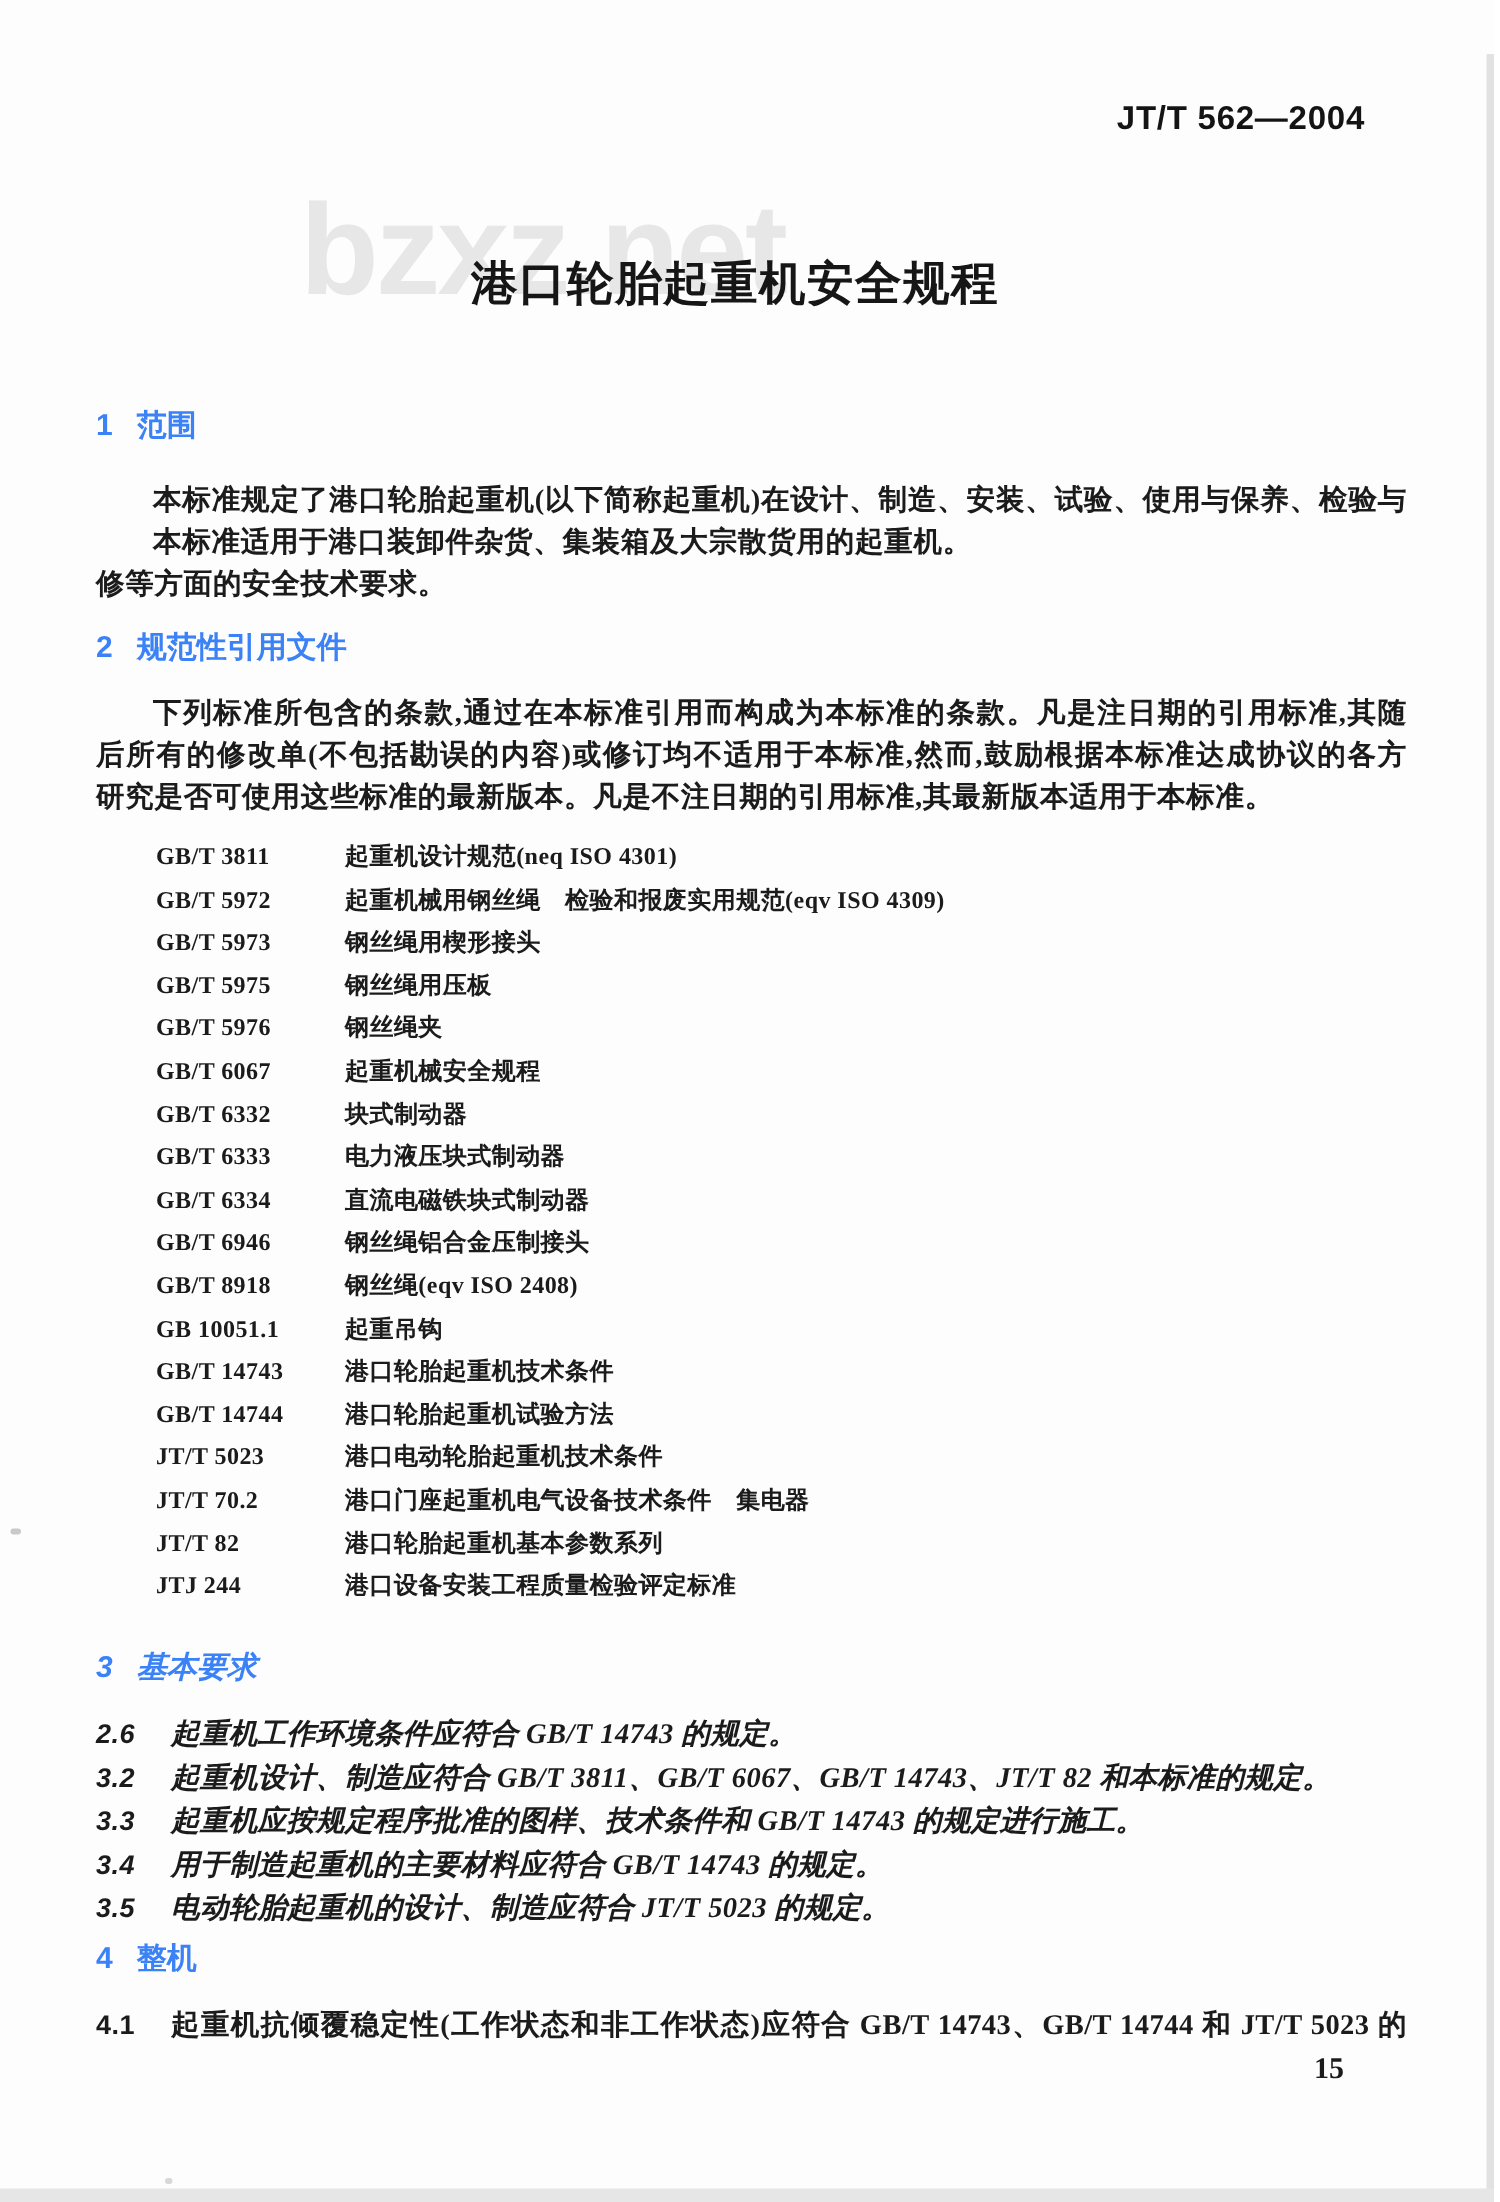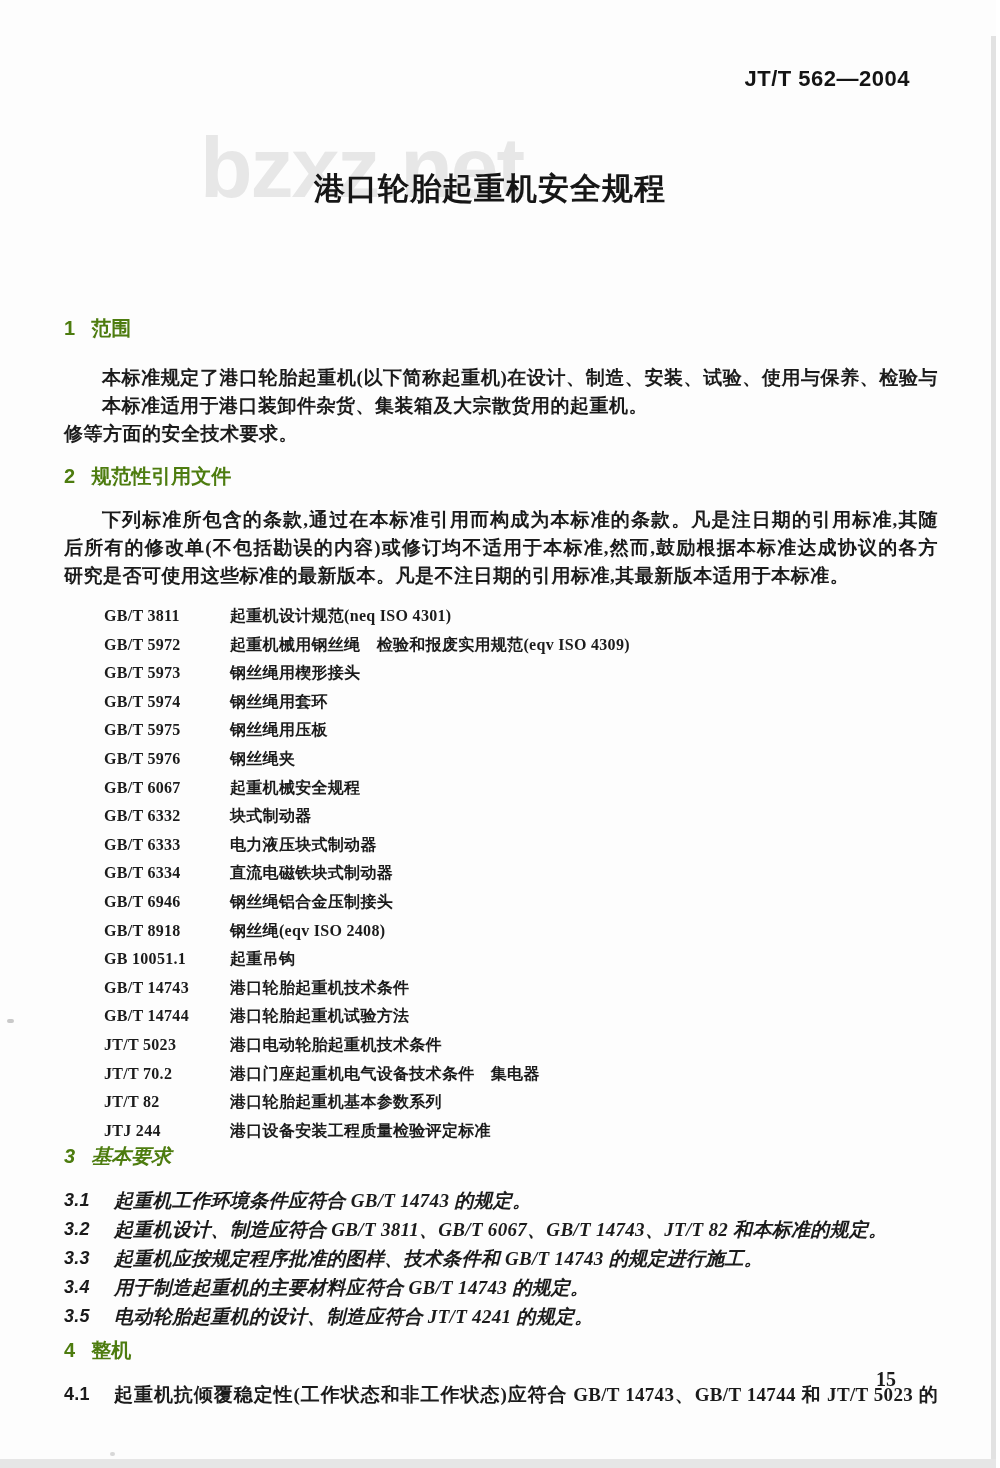--- a/index.html
+++ b/index.html
@@ -46,21 +46,21 @@
 
   .sec { position: absolute; left: 64px; width: 874px; z-index: 1; }
   .sec1 { top: 272px; }
   .sec2 { top: 420px; }
   .sec3 { top: 1100px; font-style: italic; }
   .sec4 { top: 1294px; }
 
   .sec-heading {
     height: 24px; line-height: 24px; margin-bottom: 18px;
     font-family: "Liberation Sans", "DejaVu Sans", sans-serif;
-    font-weight: 700; font-size: 20px; color: #4d7c0f; margin-top: 44px;
+    font-weight: 700; font-size: 20px; color: #3b82f6;
   }
   .sec1 .sec-heading { margin-bottom: 24px; }
   .h-text { margin-left: 16px; }
 
   .para-line {
     font-size: 19px; height: 28px; line-height: 28px;
     font-weight: 600; letter-spacing: 0.5px; white-space: nowrap;
   }
   .para-line.indent { text-indent: 38px; }
   .para-line.stretch {
@@ -124,21 +124,20 @@
       <span class="h-num">2</span><span class="h-text">规范性引用文件</span>
     </div>
     <div class="para-line indent stretch">下列标准所包含的条款,通过在本标准引用而构成为本标准的条款。凡是注日期的引用标准,其随</div>
     <div class="para-line stretch">后所有的修改单(不包括勘误的内容)或修订均不适用于本标准,然而,鼓励根据本标准达成协议的各方</div>
     <div class="para-line">研究是否可使用这些标准的最新版本。凡是不注日期的引用标准,其最新版本适用于本标准。</div>
 
     <div class="ref-list">
       <div class="ref-row"><span class="ref-code">GB/T 3811</span><span class="ref-title">起重机设计规范(neq ISO 4301)</span></div>
       <div class="ref-row"><span class="ref-code">GB/T 5972</span><span class="ref-title">起重机械用钢丝绳　检验和报废实用规范(eqv ISO 4309)</span></div>
       <div class="ref-row"><span class="ref-code">GB/T 5973</span><span class="ref-title">钢丝绳用楔形接头</span></div>
-      <div class="ref-row"><span class="ref-code">GB/T 5974</span><span class="ref-title">钢丝绳用套环</span></div>
       <div class="ref-row"><span class="ref-code">GB/T 5975</span><span class="ref-title">钢丝绳用压板</span></div>
       <div class="ref-row"><span class="ref-code">GB/T 5976</span><span class="ref-title">钢丝绳夹</span></div>
       <div class="ref-row"><span class="ref-code">GB/T 6067</span><span class="ref-title">起重机械安全规程</span></div>
       <div class="ref-row"><span class="ref-code">GB/T 6332</span><span class="ref-title">块式制动器</span></div>
       <div class="ref-row"><span class="ref-code">GB/T 6333</span><span class="ref-title">电力液压块式制动器</span></div>
       <div class="ref-row"><span class="ref-code">GB/T 6334</span><span class="ref-title">直流电磁铁块式制动器</span></div>
       <div class="ref-row"><span class="ref-code">GB/T 6946</span><span class="ref-title">钢丝绳铝合金压制接头</span></div>
       <div class="ref-row"><span class="ref-code">GB/T 8918</span><span class="ref-title">钢丝绳(eqv ISO 2408)</span></div>
       <div class="ref-row"><span class="ref-code">GB 10051.1</span><span class="ref-title">起重吊钩</span></div>
       <div class="ref-row"><span class="ref-code">GB/T 14743</span><span class="ref-title">港口轮胎起重机技术条件</span></div>
@@ -148,38 +147,38 @@
       <div class="ref-row"><span class="ref-code">JT/T 82</span><span class="ref-title">港口轮胎起重机基本参数系列</span></div>
       <div class="ref-row"><span class="ref-code">JTJ 244</span><span class="ref-title">港口设备安装工程质量检验评定标准</span></div>
     </div>
   </section>
 
   <section class="sec sec3">
     <div class="sec-heading">
       <span class="h-num">3</span><span class="h-text">基本要求</span>
     </div>
     <div class="clause-row">
-        <span class="clause-num">3.1</span>
+        <span class="clause-num">2.6</span>
         <span class="clause-text">起重机工作环境条件应符合 GB/T 14743 的规定。</span>
       </div>
     <div class="clause-row">
         <span class="clause-num">3.2</span>
         <span class="clause-text">起重机设计、制造应符合 GB/T 3811、GB/T 6067、GB/T 14743、JT/T 82 和本标准的规定。</span>
       </div>
     <div class="clause-row">
         <span class="clause-num">3.3</span>
         <span class="clause-text">起重机应按规定程序批准的图样、技术条件和 GB/T 14743 的规定进行施工。</span>
       </div>
     <div class="clause-row">
         <span class="clause-num">3.4</span>
         <span class="clause-text">用于制造起重机的主要材料应符合 GB/T 14743 的规定。</span>
       </div>
     <div class="clause-row">
         <span class="clause-num">3.5</span>
-        <span class="clause-text">电动轮胎起重机的设计、制造应符合 JT/T 4241 的规定。</span>
+        <span class="clause-text">电动轮胎起重机的设计、制造应符合 JT/T 5023 的规定。</span>
       </div>
   </section>
 
   <section class="sec sec4">
     <div class="sec-heading">
       <span class="h-num">4</span><span class="h-text">整机</span>
     </div>
     <div class="clause-row">
         <span class="clause-num">4.1</span>
         <span class="clause-text stretch">起重机抗倾覆稳定性(工作状态和非工作状态)应符合 GB/T 14743、GB/T 14744 和 JT/T 5023 的</span>

